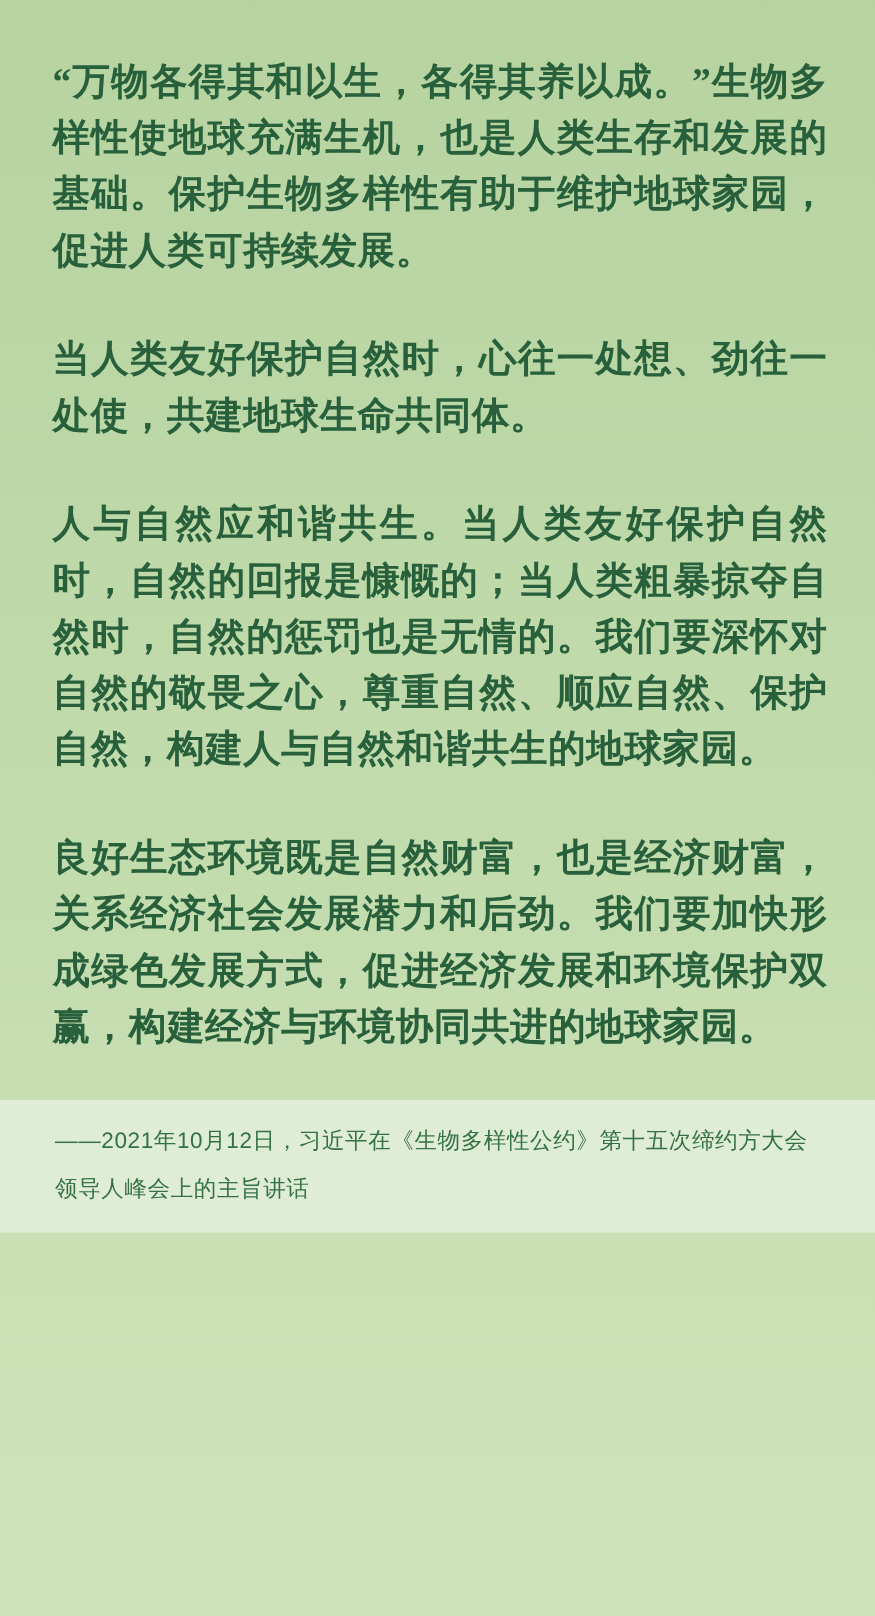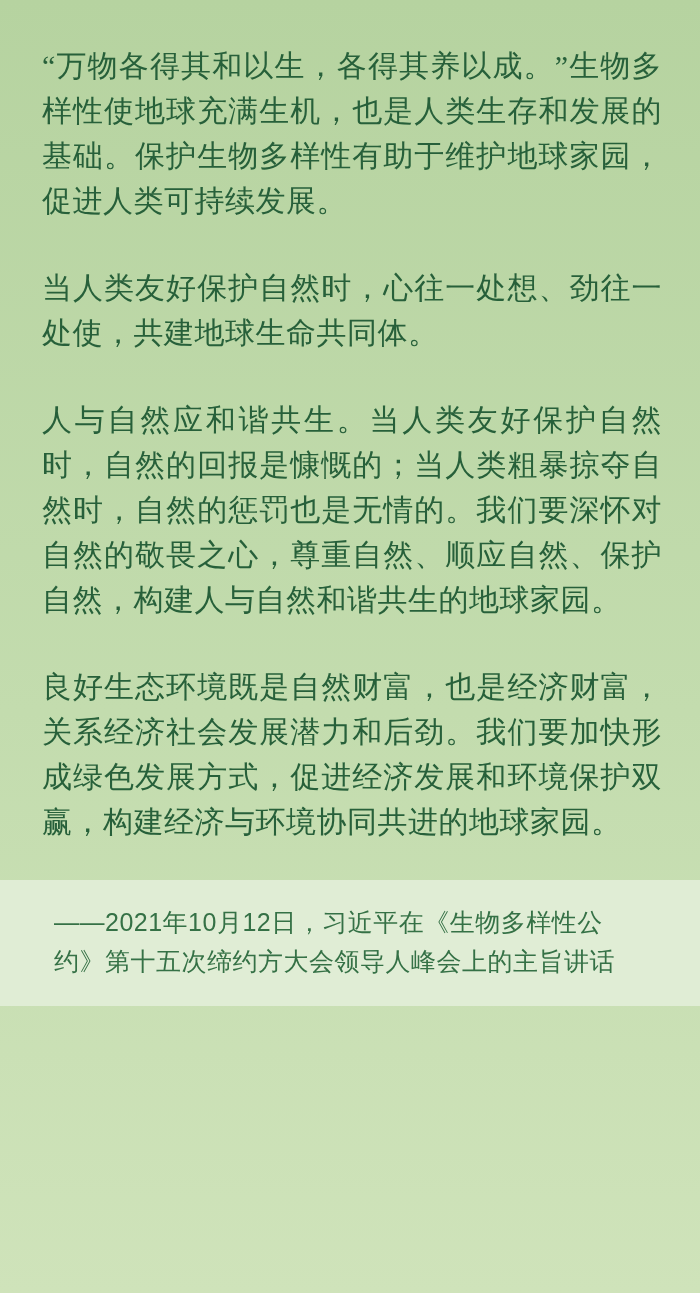--- a/index.html
+++ b/index.html
@@ -21,41 +21,41 @@
     box-sizing: border-box;
   }
   .content {
     padding: 43px 38px 0 42px;
     flex: 0 0 auto;
   }
   .para {
     margin: 0 0 42px 0;
     font-size: 30px;
     line-height: 45px;
-    font-weight: 400;
+    font-weight: 700;
     color: #27603a;
     text-align: justify;
     text-justify: inter-ideograph;
     letter-spacing: 0.5px;
   }
   .para:last-child {
     margin-bottom: 0;
   }
   .citation-band {
     margin-top: 36px;
     background: #e0edd5;
     padding: 11px 40px 13px 42px;
     box-sizing: border-box;
     width: 700px;
   }
   .citation {
-    margin: 12px;
+    margin: 2px;
     font-family: "Liberation Sans", "DejaVu Sans", sans-serif;
     font-weight: 400;
-    font-size: 25px;
+    font-size: 18px;
     line-height: 39px;
     color: #357146;
     text-align: left;
     letter-spacing: 0.5px;
   }
 </style>
 </head>
 <body>
 
 <div class="page">

